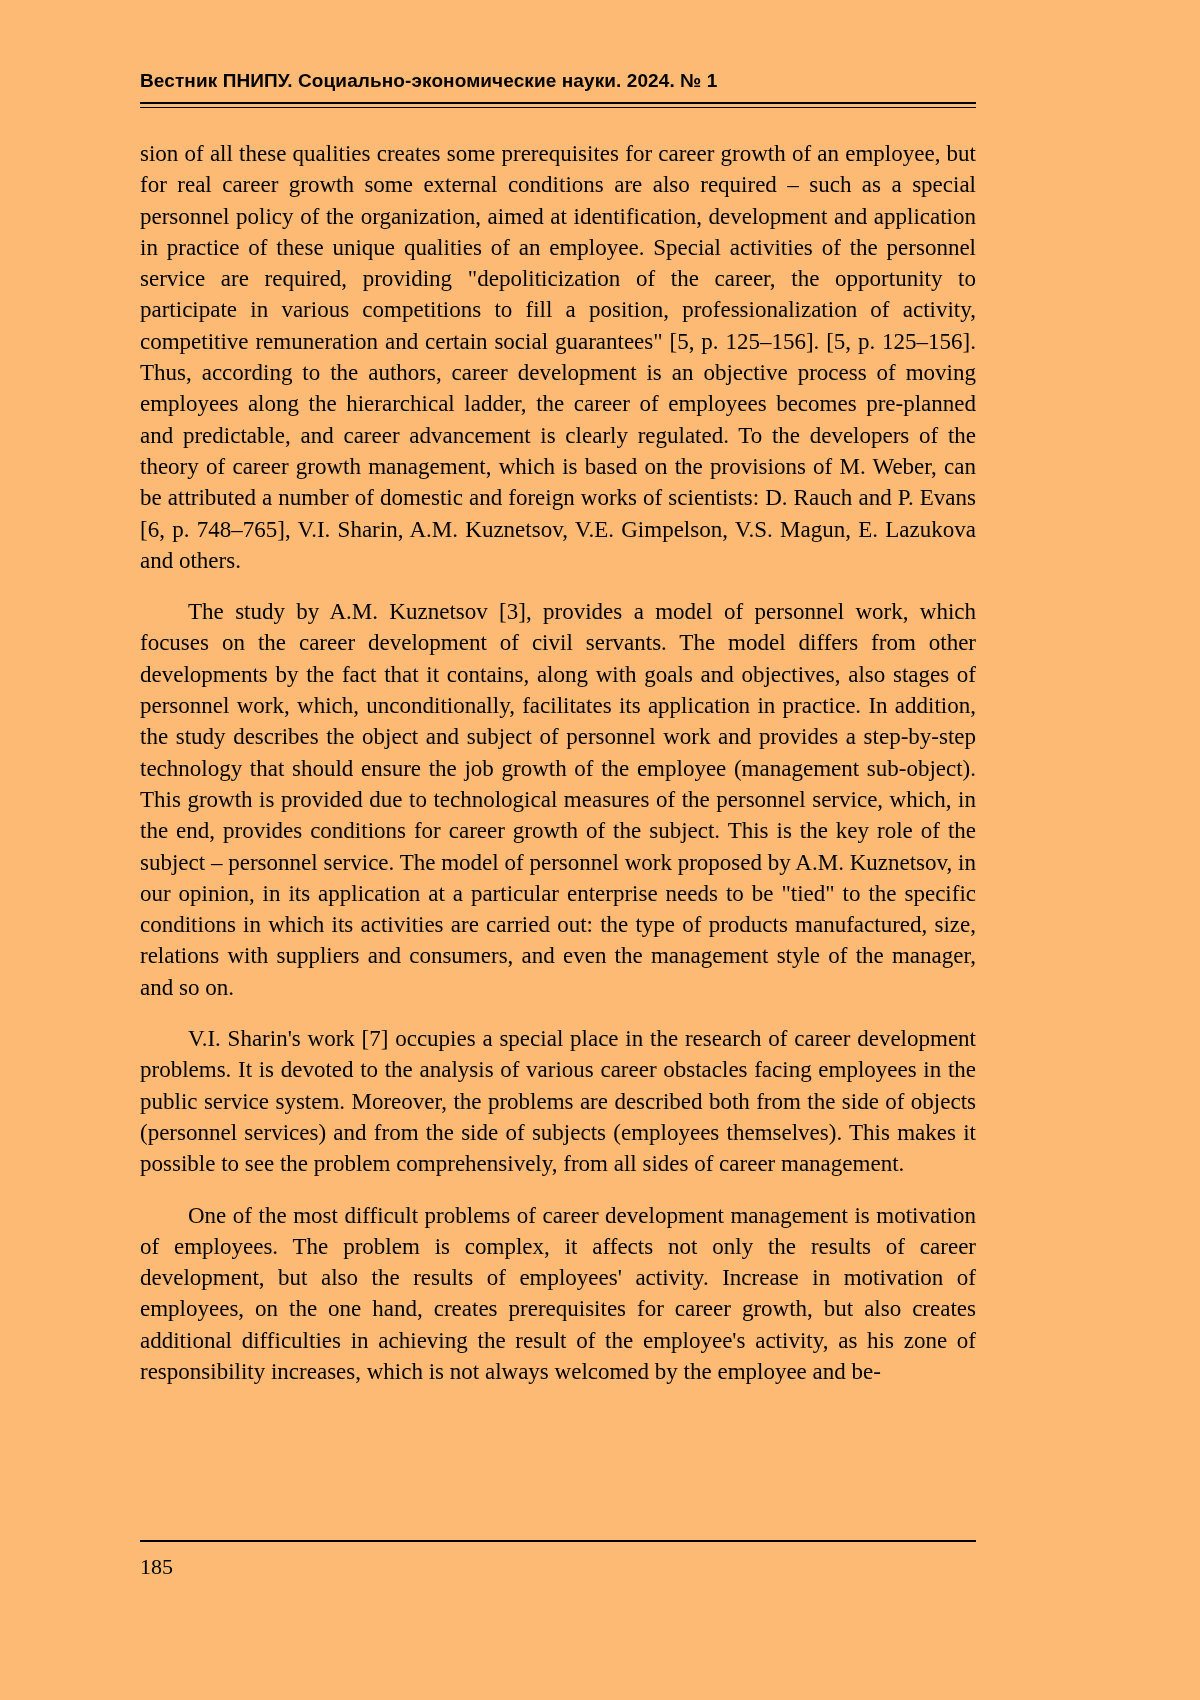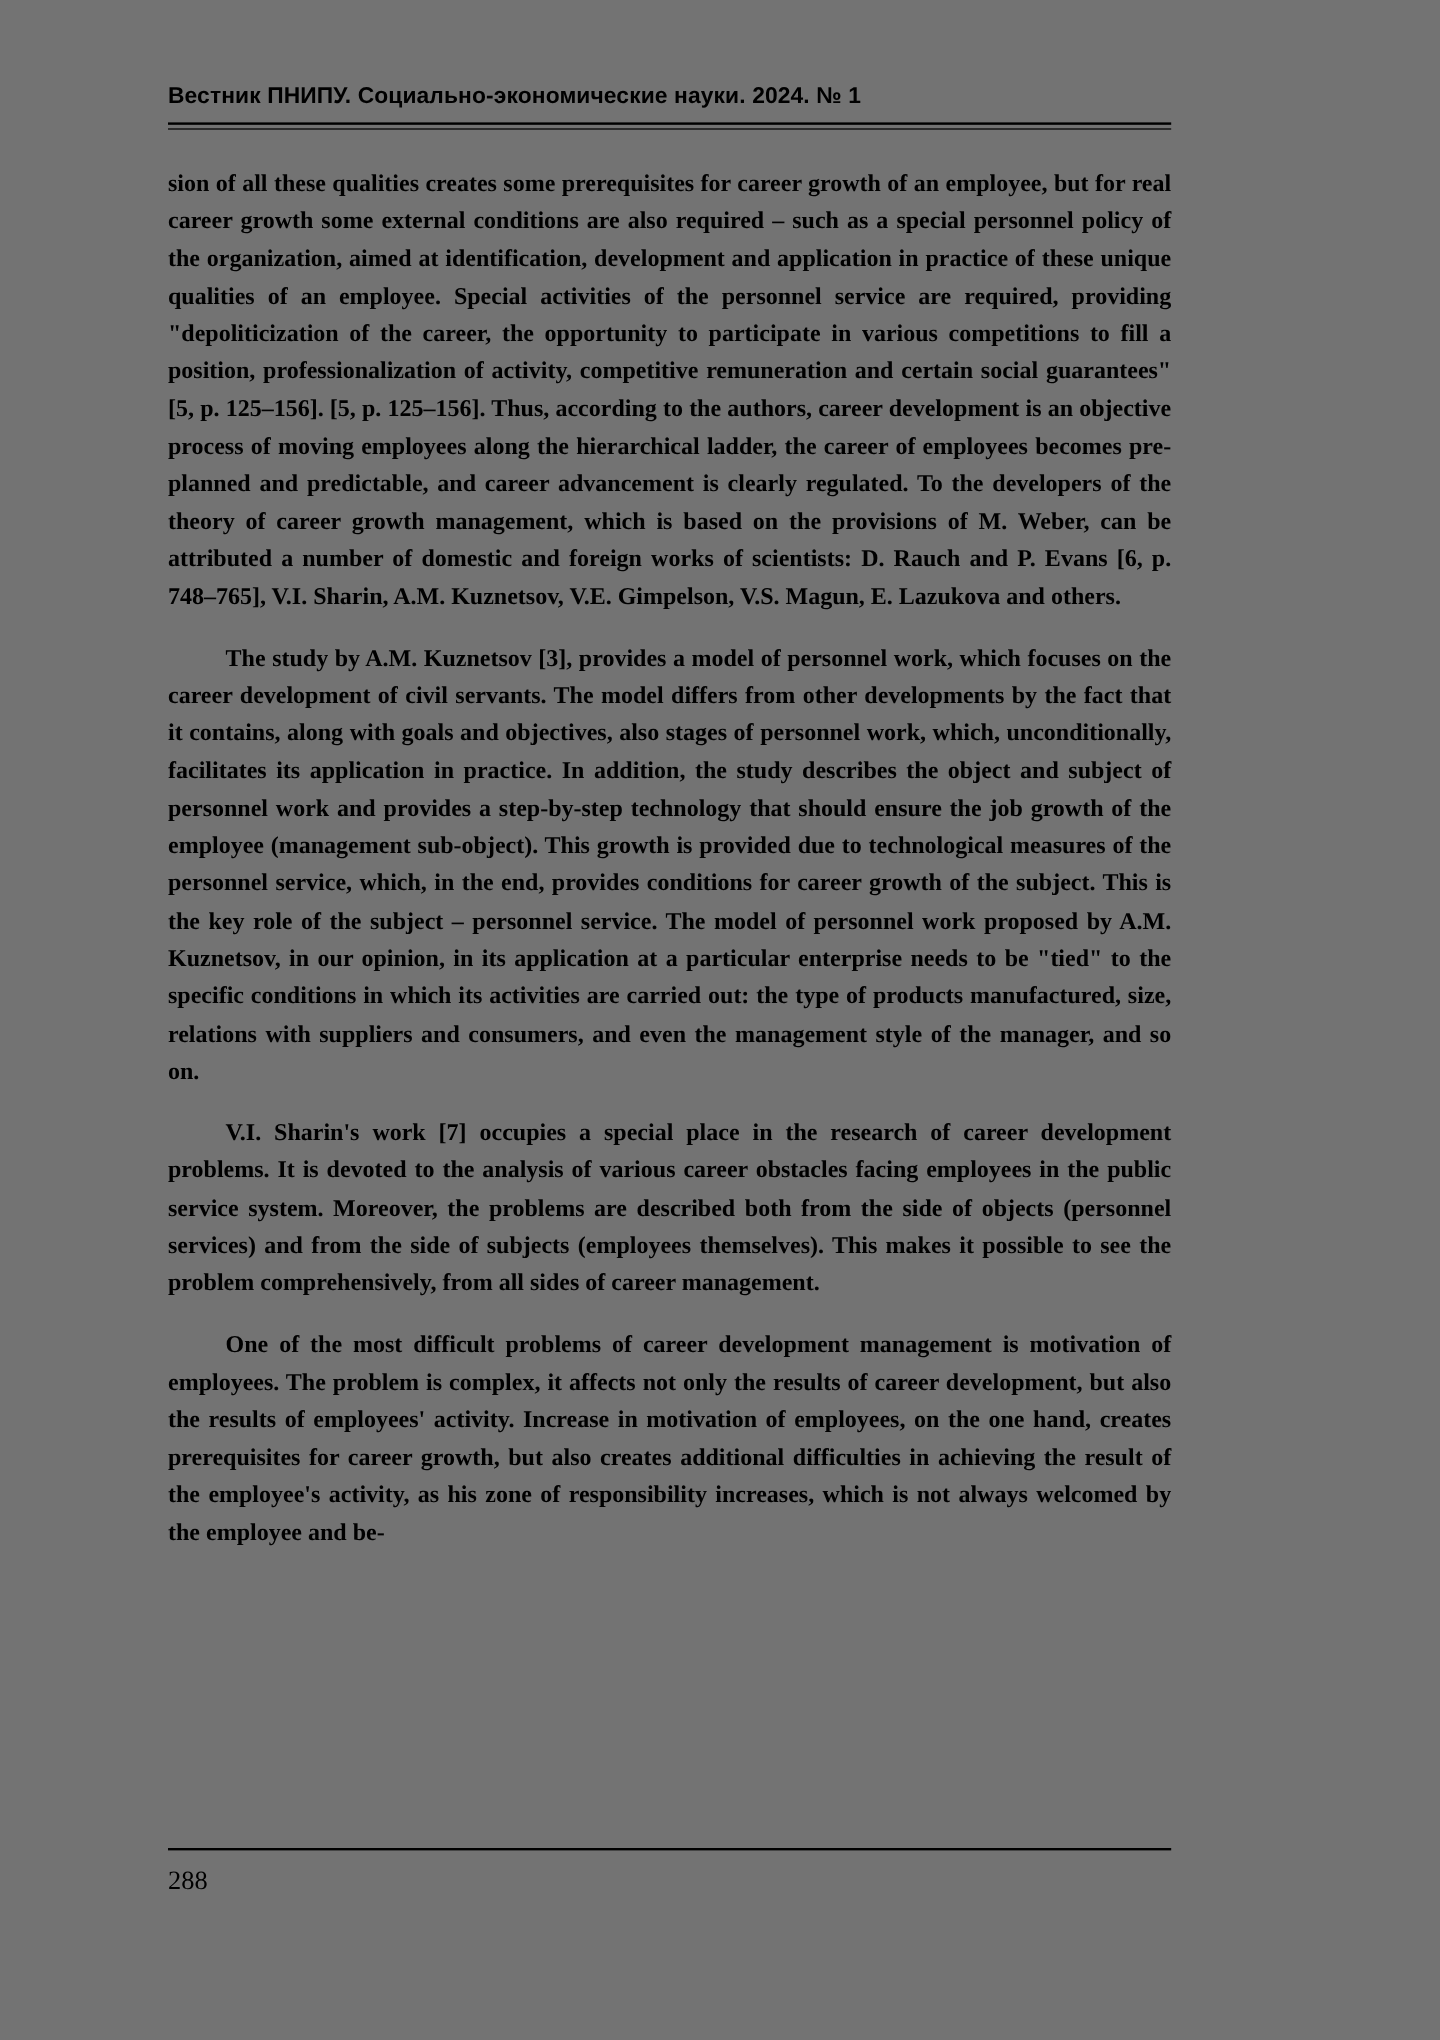--- a/index.html
+++ b/index.html
@@ -4,21 +4,21 @@
 <style>
   html, body {
     margin: 0;
     padding: 0;
     background: #ffffff;
   }
   .page {
     position: relative;
     width: 1200px;
     height: 1700px;
-    background: #737373;
+    background: #fdba74;
     box-sizing: border-box;
     font-family: "Liberation Serif", serif;
     color: #000000;
   }
   .content {
     position: absolute;
     left: 140px;
     top: 70px;
     width: 836px;
   }
@@ -30,27 +30,26 @@
     color: #000;
     padding-bottom: 10px;
   }
   .rule-double {
     border-top: 2.5px solid #000;
     border-bottom: 1.2px solid #000;
     height: 3px;
     margin-bottom: 30px;
   }
   .body-text p {
-    font-size: 20px;
+    font-size: 23px;
     line-height: 31.3px;
     text-align: justify;
     text-justify: inter-word;
     margin: 0;
     hyphens: manual;
-    font-weight: bold;
   }
   .body-text p.indent {
     text-indent: 48px;
     margin-top: 20px;
   }
   .footer {
     position: absolute;
     left: 140px;
     top: 1540px;
     width: 836px;
@@ -76,16 +75,16 @@
     <div class="body-text">
       <p>sion of all these qualities creates some prerequisites for career growth of an employee, but for real career growth some external conditions are also required – such as a special personnel policy of the organization, aimed at identification, development and application in practice of these unique qualities of an employee. Special activities of the personnel service are required, providing "depoliticization of the career, the opportunity to participate in various competitions to fill a position, professionalization of activity, competitive remuneration and certain social guarantees" [5, p. 125–156]. [5, p. 125–156]. Thus, according to the authors, career development is an objective process of moving employees along the hierarchical ladder, the career of employees becomes pre-planned and predictable, and career advancement is clearly regulated. To the developers of the theory of career growth management, which is based on the provisions of M. Weber, can be attributed a number of domestic and foreign works of scientists: D. Rauch and P. Evans [6, p. 748–765], V.I. Sharin, A.M. Kuznetsov, V.E. Gimpelson, V.S. Magun, E. Lazukova and others.</p>
       <p class="indent">The study by A.M. Kuznetsov [3], provides a model of personnel work, which focuses on the career development of civil servants. The model differs from other developments by the fact that it contains, along with goals and objectives, also stages of personnel work, which, unconditionally, facilitates its application in practice. In addition, the study describes the object and subject of personnel work and provides a step-by-step technology that should ensure the job growth of the employee (management sub-object). This growth is provided due to technological measures of the personnel service, which, in the end, provides conditions for career growth of the subject. This is the key role of the subject – personnel service. The model of personnel work proposed by A.M. Kuznetsov, in our opinion, in its application at a particular enterprise needs to be "tied" to the specific conditions in which its activities are carried out: the type of products manufactured, size, relations with suppliers and consumers, and even the management style of the manager, and so on.</p>
       <p class="indent">V.I. Sharin's work [7] occupies a special place in the research of career development problems. It is devoted to the analysis of various career obstacles facing employees in the public service system. Moreover, the problems are described both from the side of objects (personnel services) and from the side of subjects (employees themselves). This makes it possible to see the problem comprehensively, from all sides of career management.</p>
       <p class="indent">One of the most difficult problems of career development management is motivation of employees. The problem is complex, it affects not only the results of career development, but also the results of employees' activity. Increase in motivation of employees, on the one hand, creates prerequisites for career growth, but also creates additional difficulties in achieving the result of the employee's activity, as his zone of responsibility increases, which is not always welcomed by the employee and be-</p>
     </div>
   </div>
 
   <div class="footer">
     <div class="rule-single"></div>
-    <div class="page-number">288</div>
+    <div class="page-number">185</div>
   </div>
 
 </div>
 
 </body></html>

